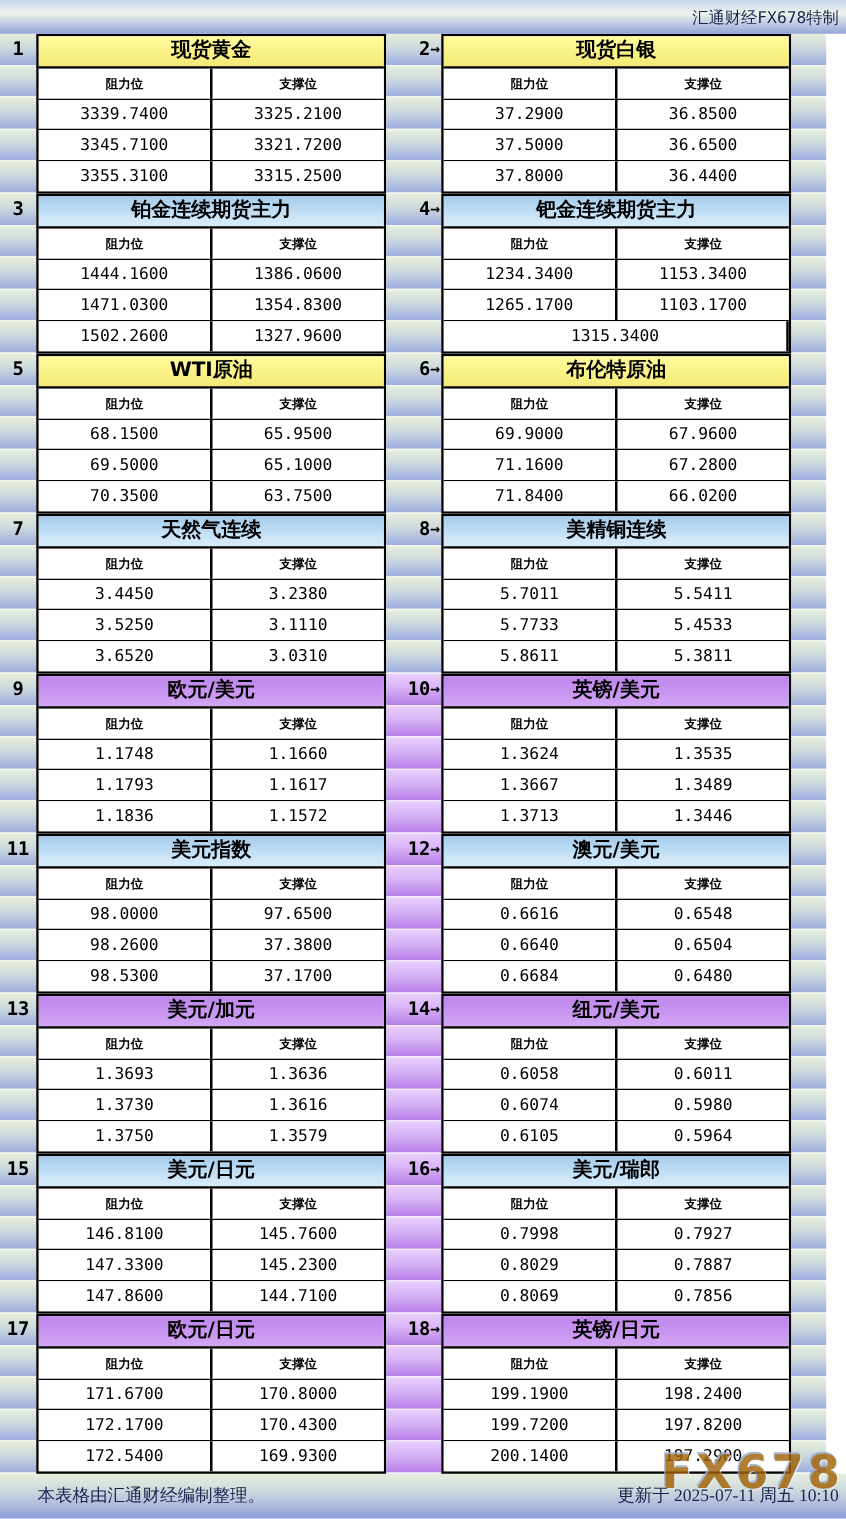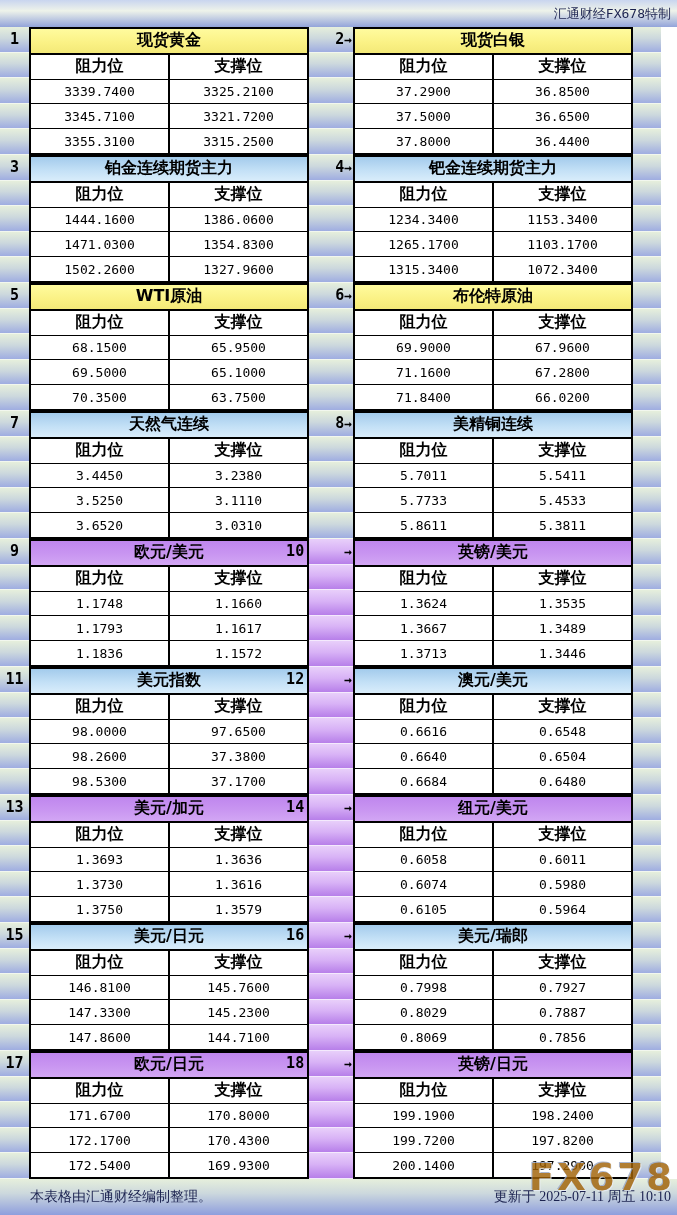--- a/index.html
+++ b/index.html
@@ -10,21 +10,20 @@
 
   
   .band-cell {
     flex:1;
     background:linear-gradient(180deg,#e6efdc 0%, #ccd8dd 45%, #9fade1 100%);
     border-bottom:1px solid #f2f7ee;
   }
   .band-cell.purple {
     background:linear-gradient(180deg,#e8cffa 0%, #d8b2f6 45%, #b77fe9 100%);
     border-bottom:1px solid #f4eafd;
-    gap:40px;
   }
 
   
   .top-bar {
     height:27px; position:relative;
     background:linear-gradient(180deg,#c9d5ef 0%, #eef3ea 40%, #93a4da 100%);
   }
   .brand {
     position:absolute; top:5px; right:6px;
     font-size:13px; color:#1c2350; letter-spacing:0px;
@@ -60,21 +59,21 @@
   }
   .theme-yellow .title-row { background:linear-gradient(180deg,#fffb9e 0%,#faf184 60%,#f3e978 100%); }
   .theme-blue   .title-row { background:linear-gradient(180deg,#a3cbec 0%,#c3e0f6 55%,#d9edfb 100%); }
   .theme-purple .title-row { background:linear-gradient(180deg,#bf86ee 0%,#c996f1 55%,#d2a6f4 100%); }
 
   .head-row, .data-row { flex:1; display:flex; border-bottom:1px solid #000; background:#fff; }
   .data-row:last-child { border-bottom:none; }
   .cell { flex:1; display:flex; align-items:center; justify-content:center; }
   .cell.c0 { border-right:2px solid #000; }
   .head-label {
-    font-weight:bold; font-size:16px; color:#000;
+    font-weight:bold; font-size:10px; color:#000;
     font-family:"DejaVu Sans","Liberation Sans",sans-serif;
   }
   .val {
     font-size:13px; color:#000;
     font-family:"DejaVu Sans Mono","Liberation Mono",monospace;
   }
 
   
   .footer {
     height:36px; width:677px;
@@ -254,21 +253,20 @@
       <div class="data-row">
         <div class="cell c0 val">1234.3400</div>
         <div class="cell c1 val">1153.3400</div>
       </div>
       <div class="data-row">
         <div class="cell c0 val">1265.1700</div>
         <div class="cell c1 val">1103.1700</div>
       </div>
       <div class="data-row">
         <div class="cell c0 val">1315.3400</div>
-        <div class="cell c1 val">1072.3400</div>
       </div>
     </div>
 
     <div class="edge-col right">
       <div class="band-cell"></div>
       <div class="band-cell"></div>
       <div class="band-cell"></div>
       <div class="band-cell"></div>
       <div class="band-cell"></div>
     </div>

